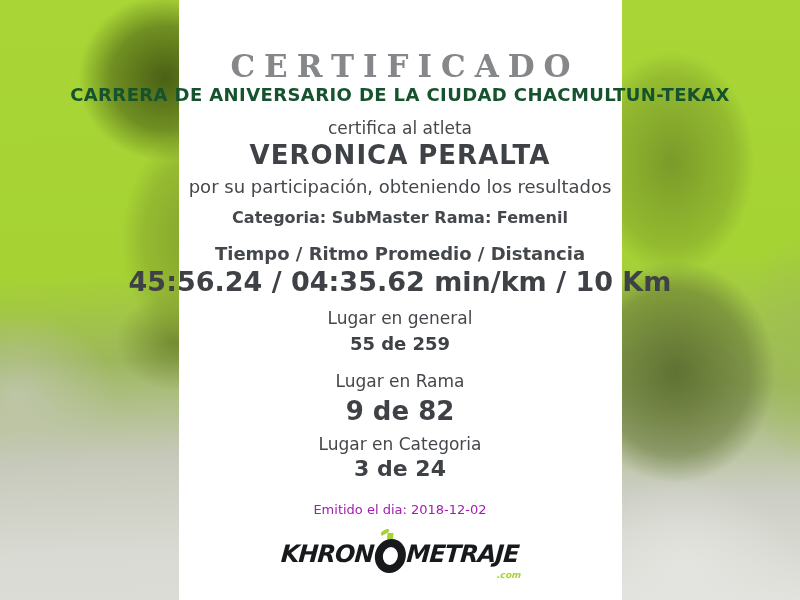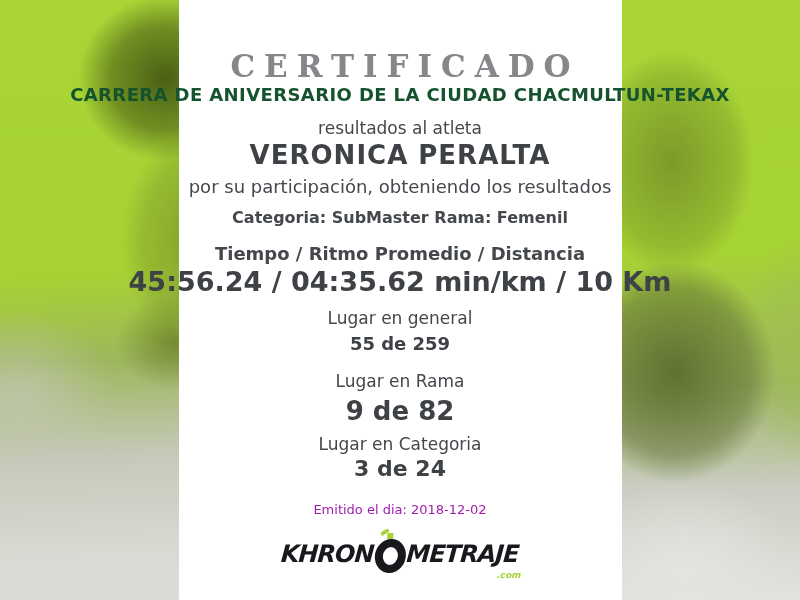--- a/index.html
+++ b/index.html
@@ -138,21 +138,21 @@
 </head>
 <body>
 
 <div class="certificate">
 
   <div class="photo-strip photo-left"></div>
   <div class="photo-strip photo-right"></div>
 
   <div class="line cert-title">CERTIFICADO</div>
   <div class="line event-name">CARRERA DE ANIVERSARIO DE LA CIUDAD CHACMULTUN-TEKAX</div>
-  <div class="line certifies">resultados al atleta</div>
+  <div class="line certifies">certifica al atleta</div>
   <div class="line athlete-name">VERONICA PERALTA</div>
   <div class="line participation">por su participación, obteniendo los resultados</div>
   <div class="line category">Categoria: SubMaster Rama: Femenil</div>
   <div class="line res-header">Tiempo / Ritmo Promedio / Distancia</div>
   <div class="line res-values">45:56.24 / 04:35.62 min/km / 10 Km</div>
 
   <div class="line place-label-1">Lugar en general</div>
   <div class="line place-value-1">55 de 259</div>
   <div class="line place-label-2">Lugar en Rama</div>
   <div class="line place-value-2">9 de 82</div>

